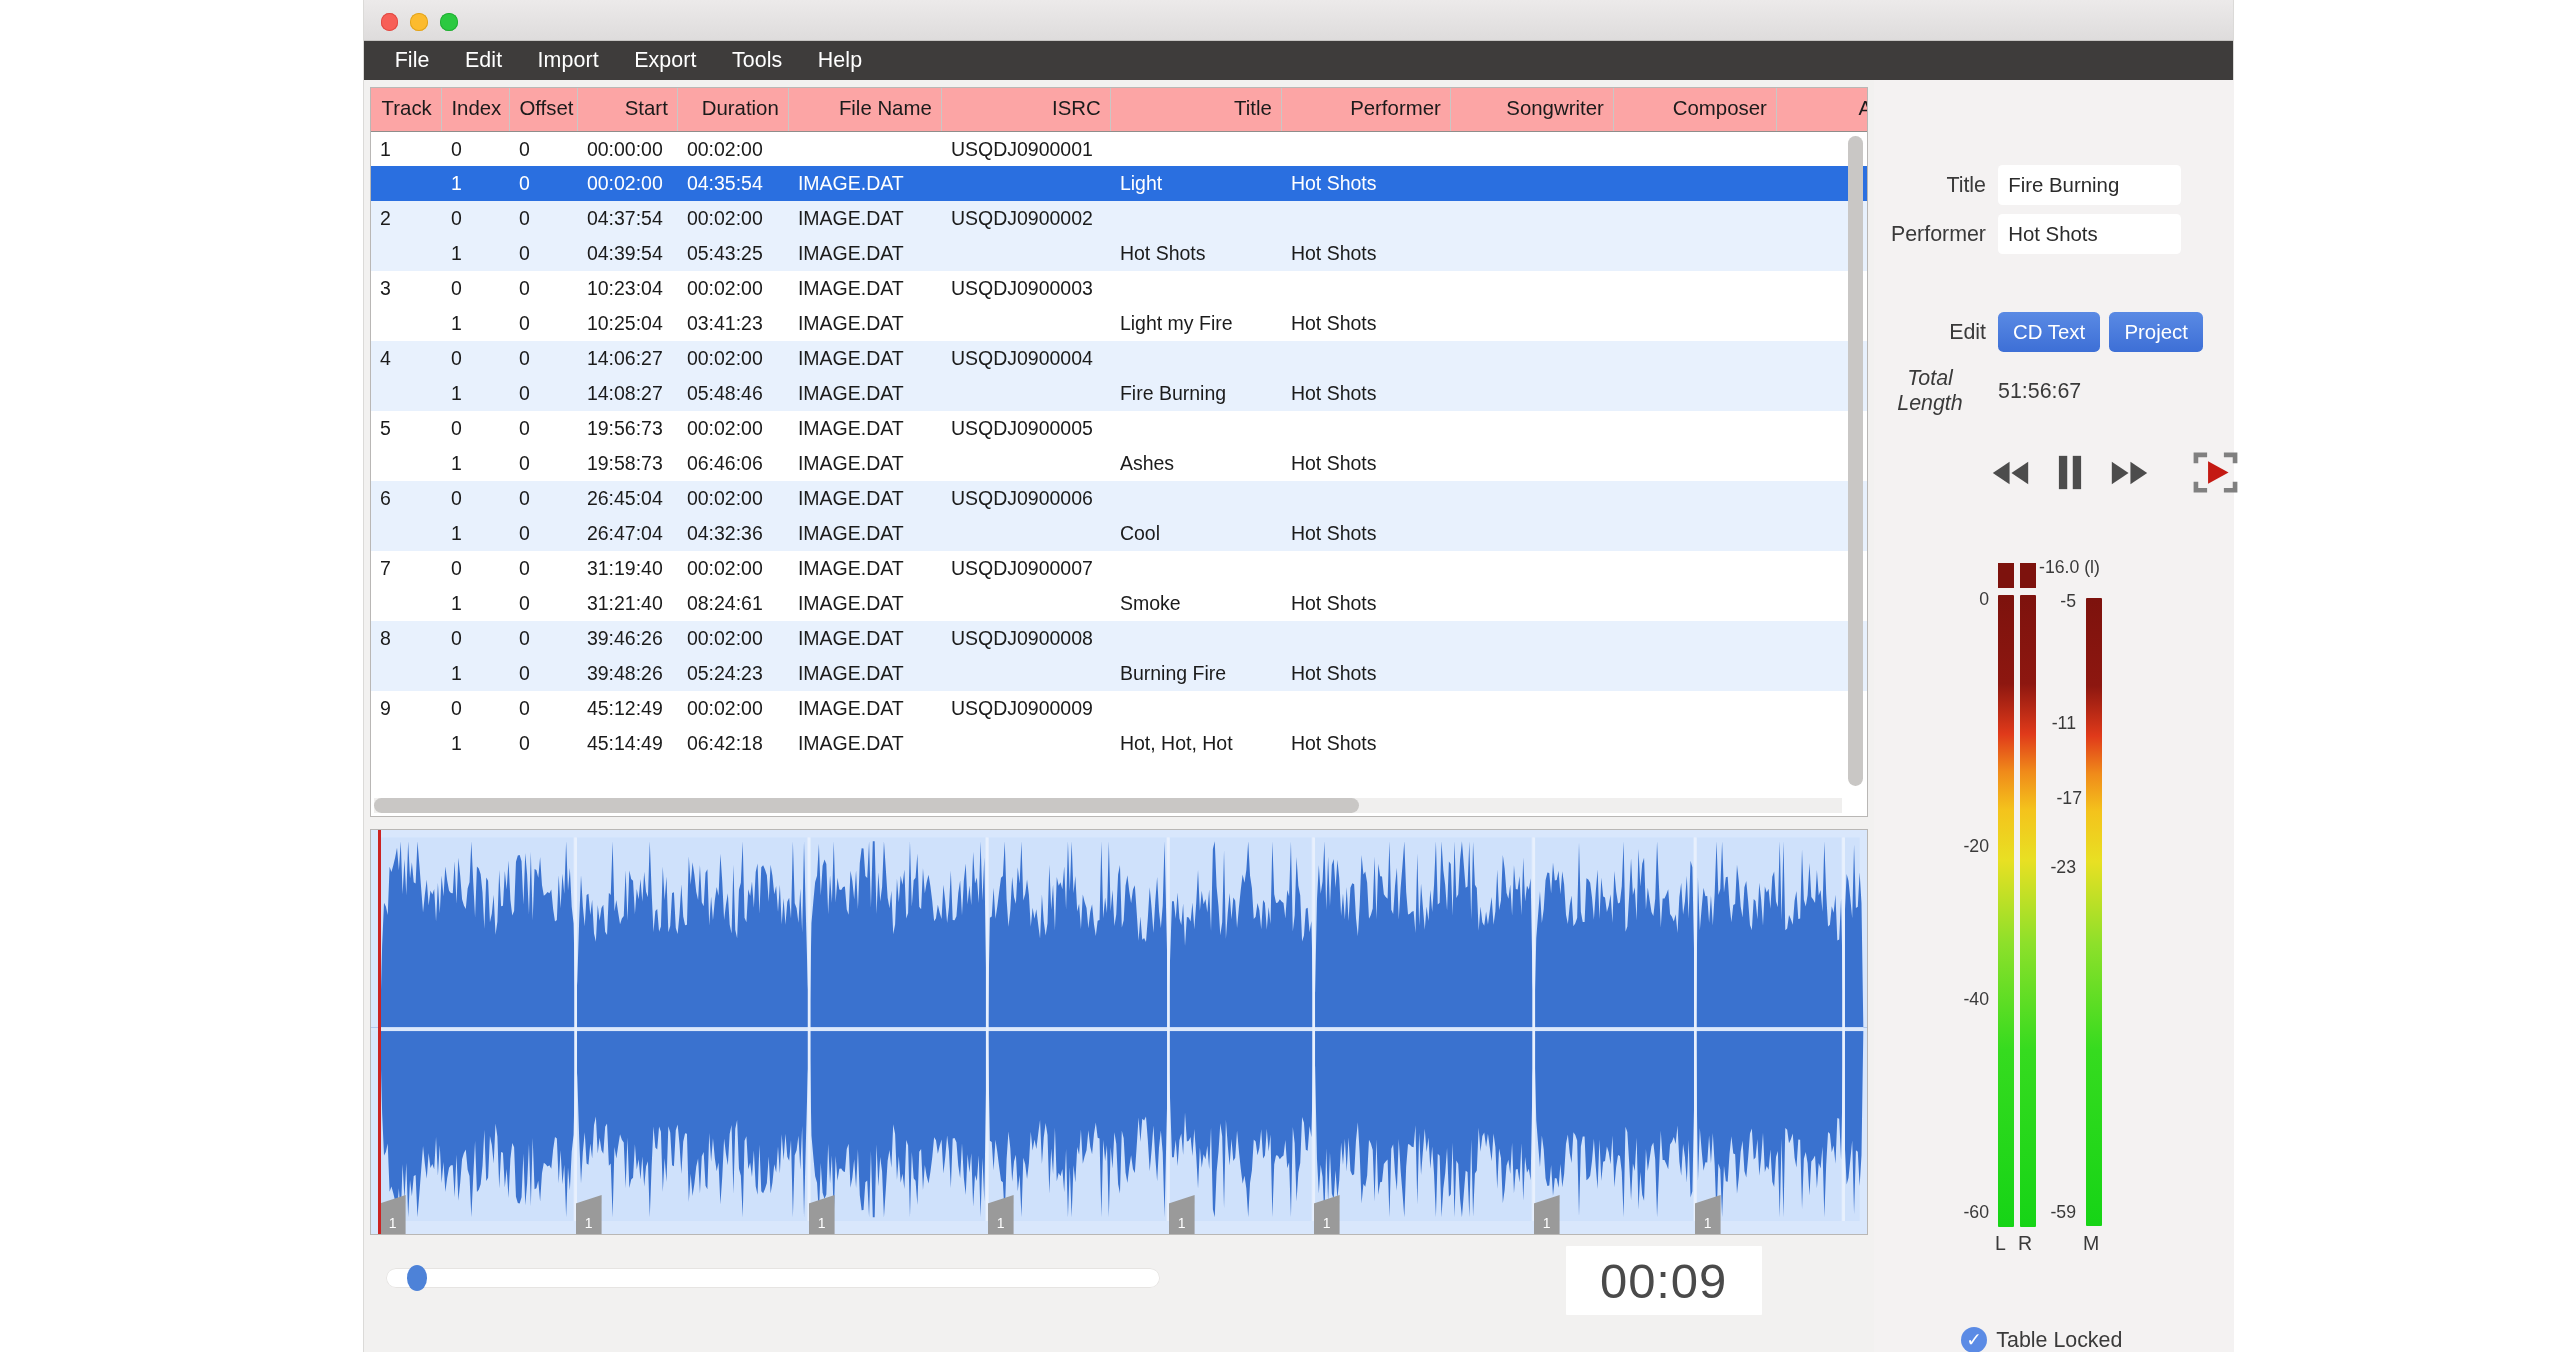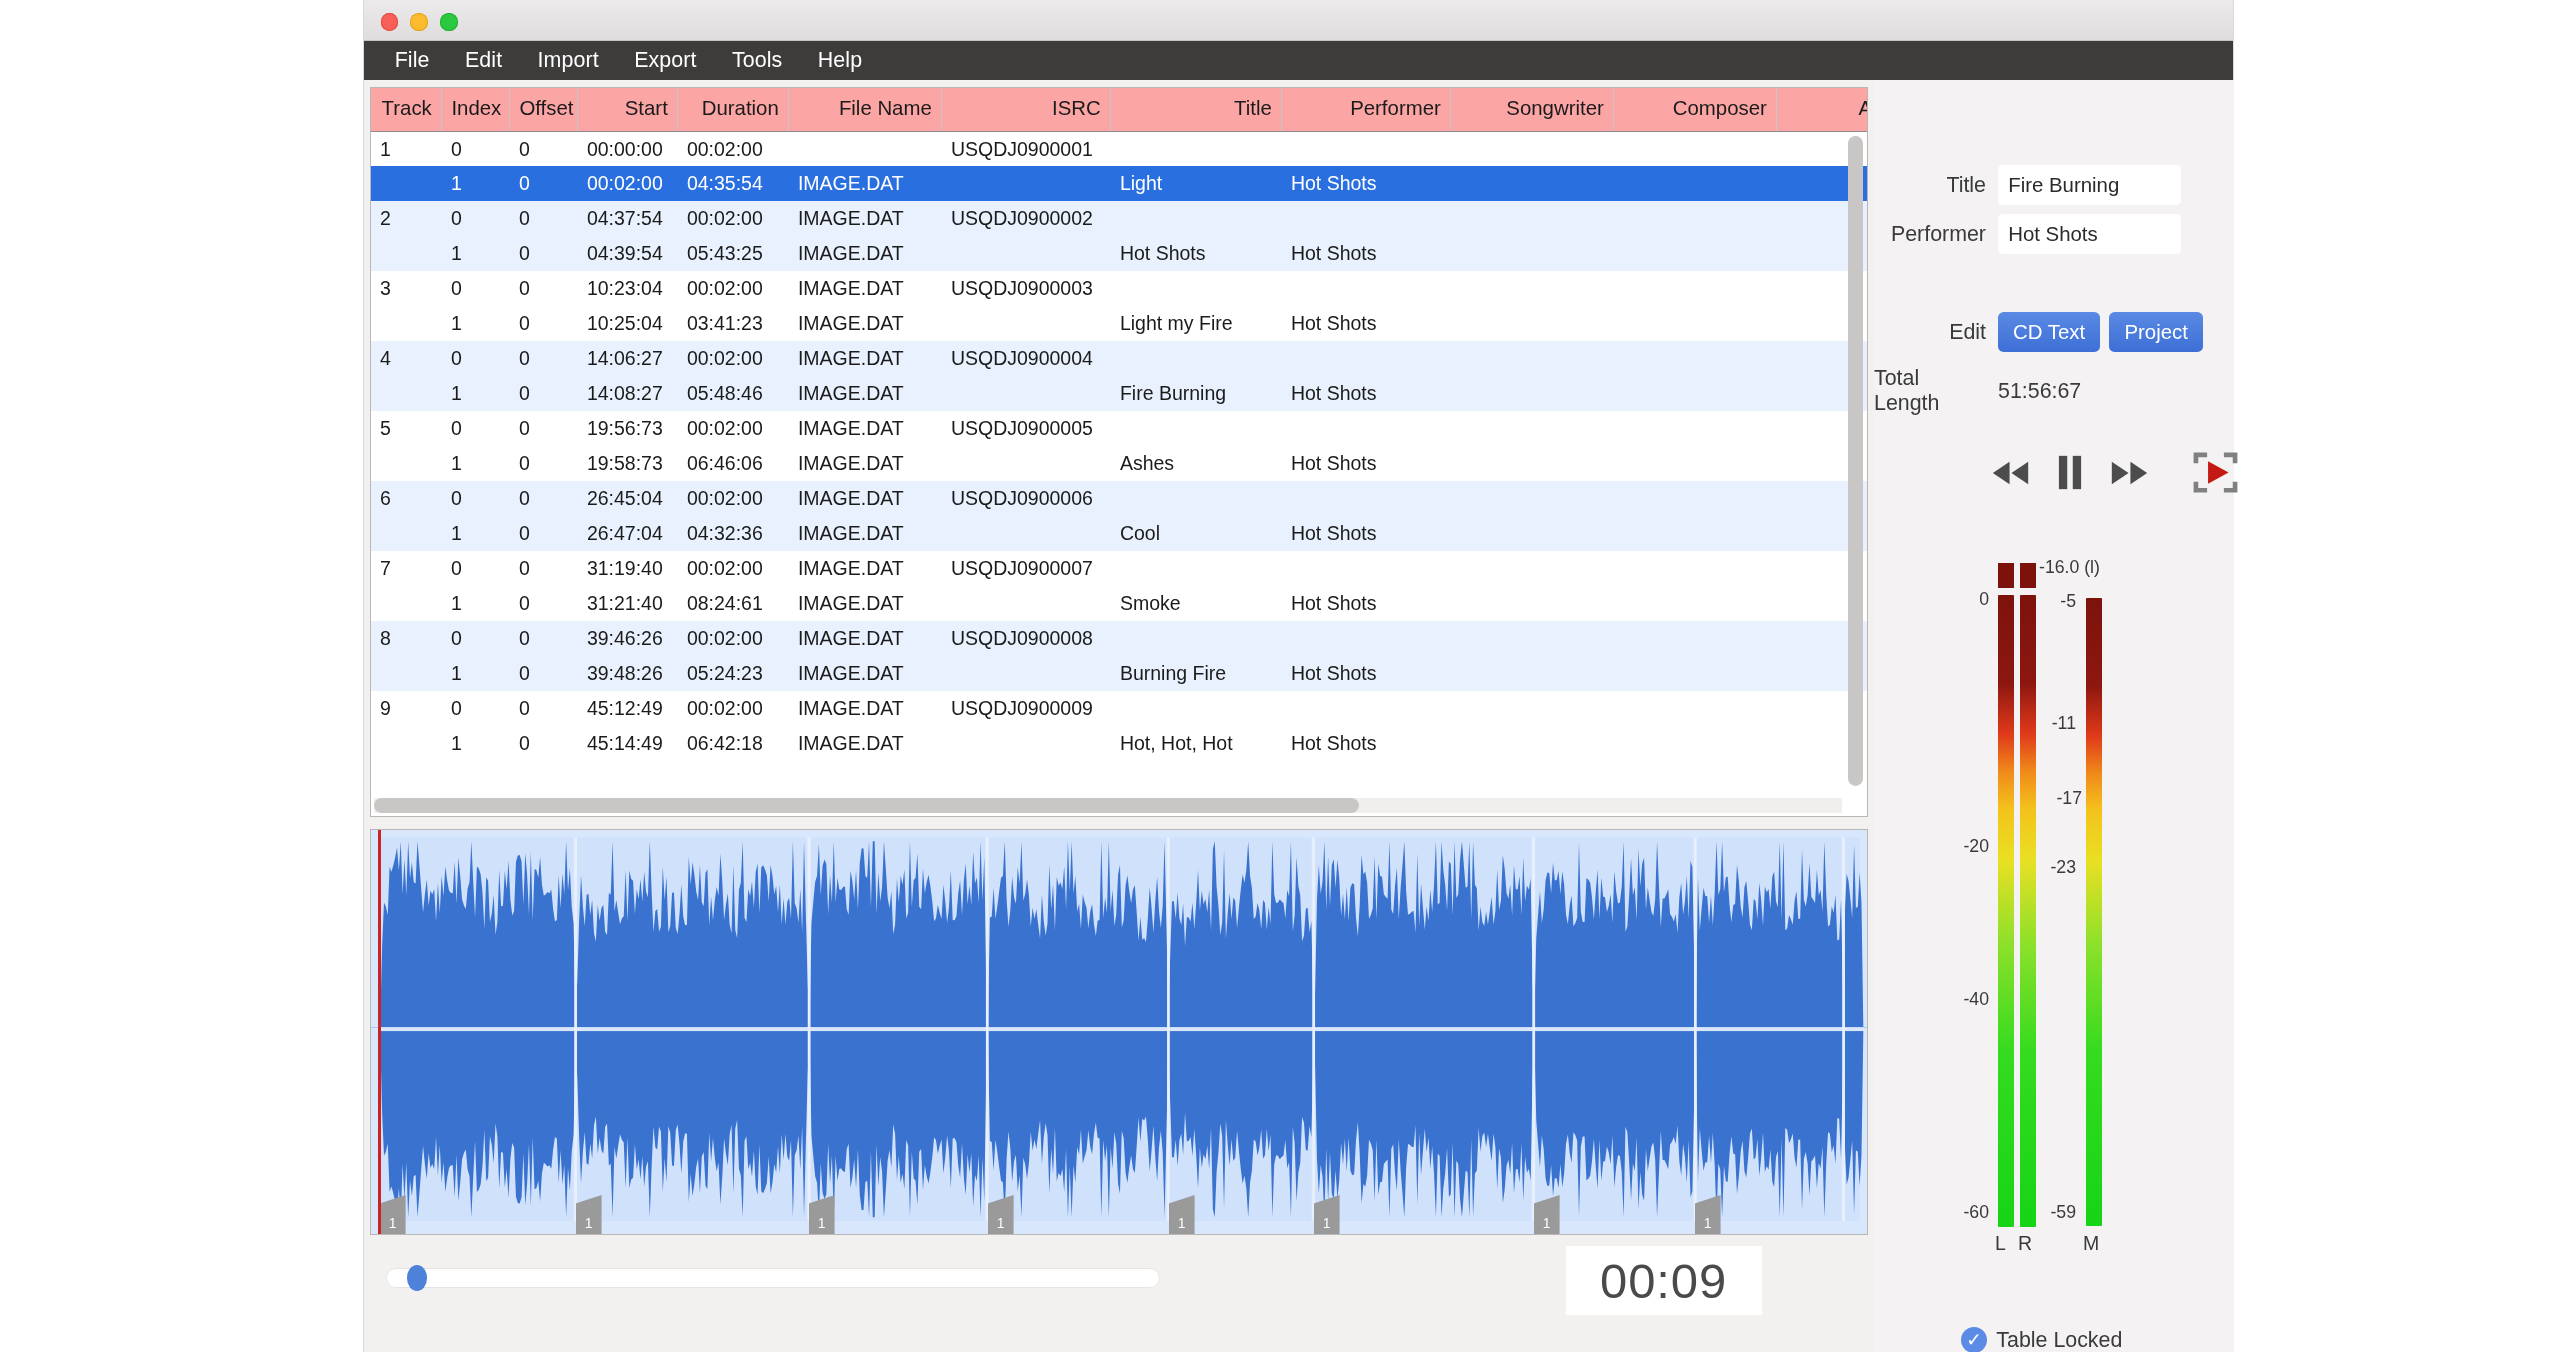--- a/index.html
+++ b/index.html
@@ -224,21 +224,21 @@
     display: flex; align-items: center; justify-content: center;
     padding: 0 15px;
     margin-right: 9.3px;
     cursor: pointer;
   }
   .total-row {
     position: absolute; left: 0; width: 100%;
     display: flex; align-items: center;
     font-size: 21.4px; color: #3a3a3a;
   }
-  .total-label { width: 124px; text-align: left; padding-right: 12px; }
+  .total-label { width: 124px; text-align: center; padding-right: 12px; font-style: italic; }
 
   
   .xport {
     position: absolute;
     left: 0; width: 100%;
     display: flex; align-items: center;
   }
   .xbtn { display: flex; align-items: center; justify-content: center; cursor: pointer; }
 
   

